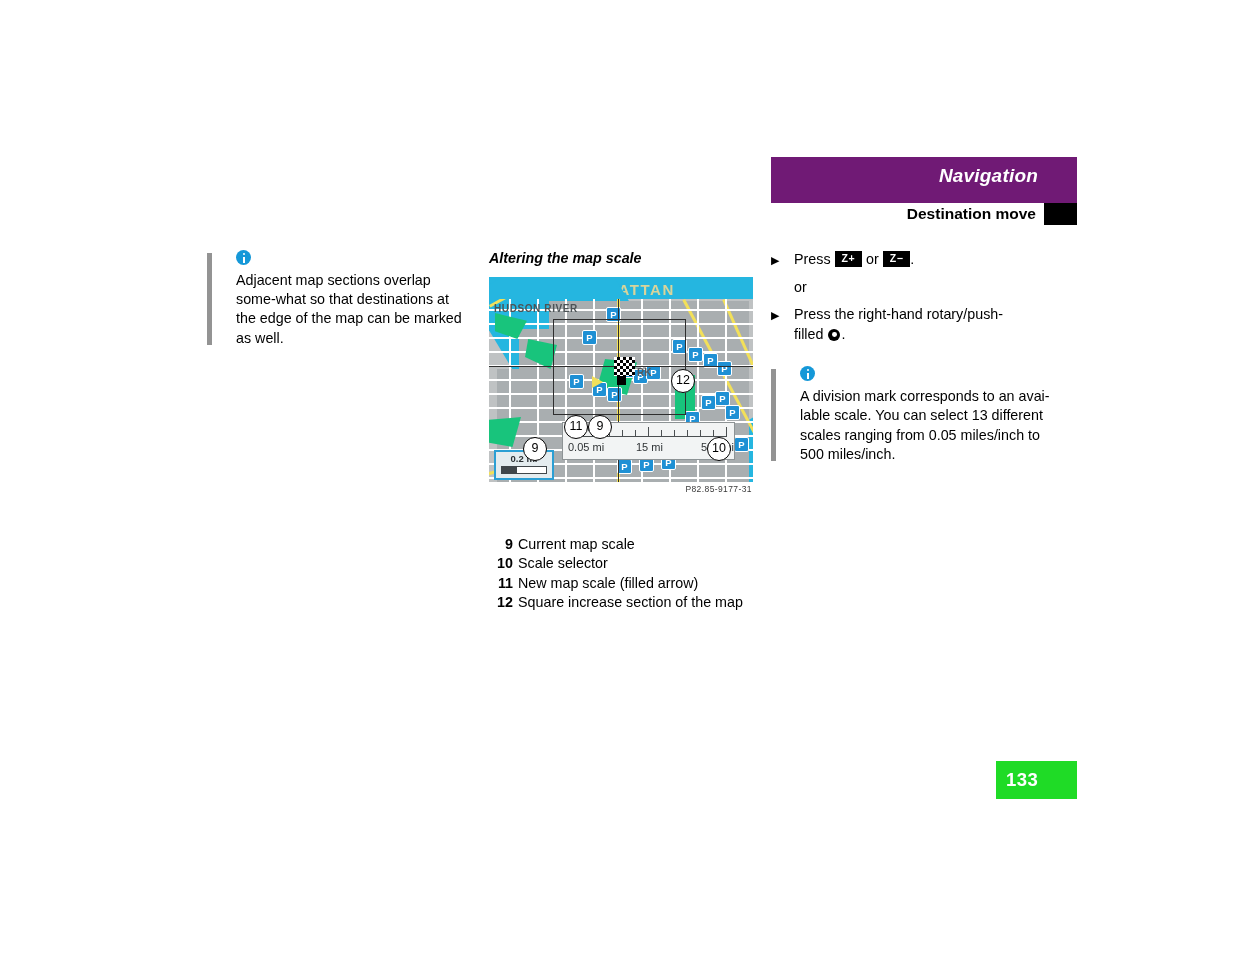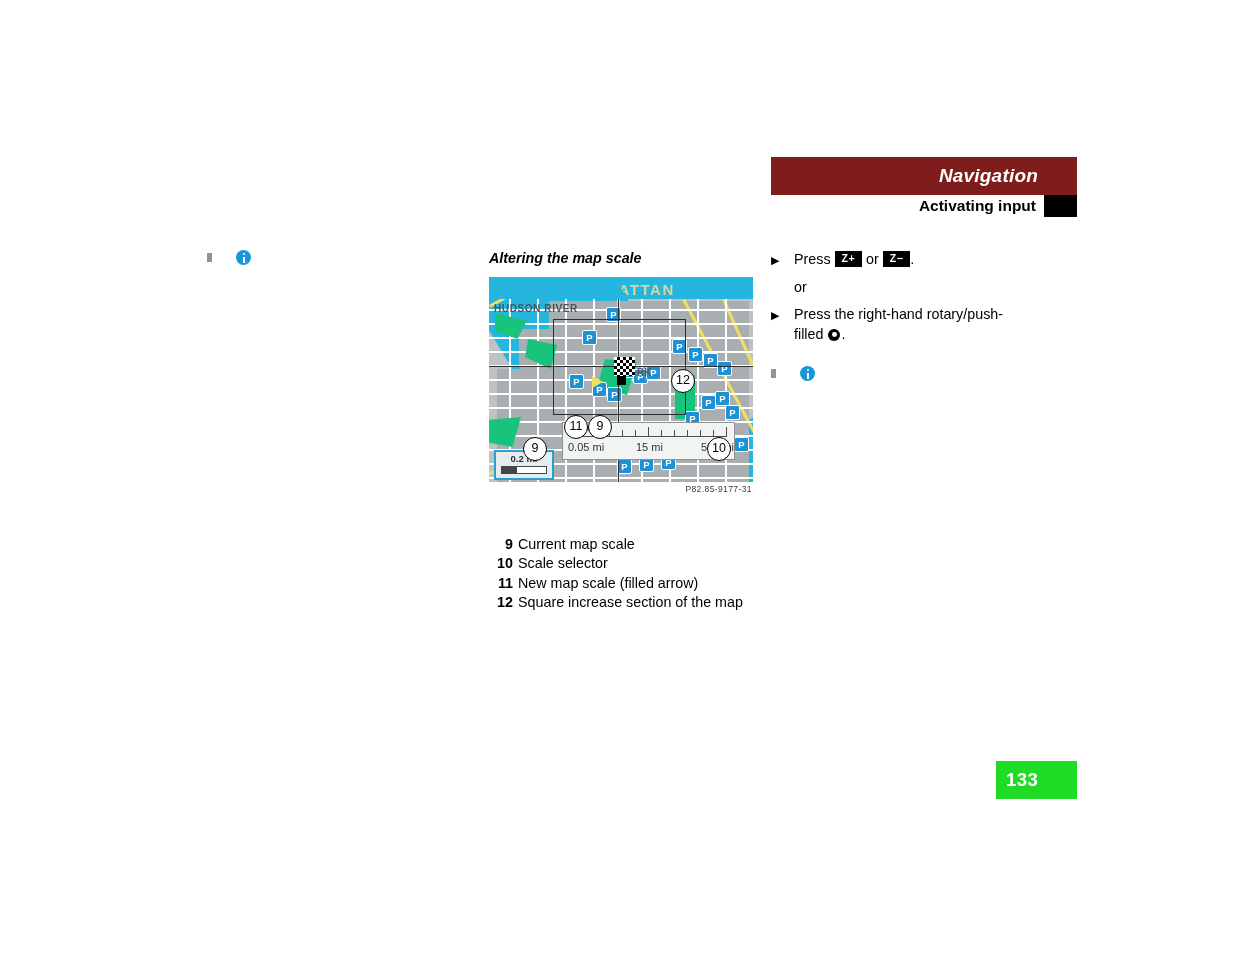--- a/index.html
+++ b/index.html
@@ -17,22 +17,22 @@
   }
 
   
   .header-block {
     position: absolute;
     left: 771px;
     top: 157px;
     width: 306px;
   }
   .header-bar {
-    background: #7f1d1d;
-    height: 38px;
+    background: #701a75;
+    height: 46px;
     position: relative;
   }
   .header-title {
     position: absolute;
     right: 39px;
     top: 8px;
     font-size: 19px;
     font-weight: bold;
     font-style: italic;
     color: #ffffff;
@@ -520,29 +520,30 @@
   }
 </style>
 </head>
 <body>
 
 <div class="header-block">
   <div class="header-bar">
     <div class="header-title">Navigation</div>
   </div>
   <div class="header-sub-row">
-    <div class="header-subtitle">Activating input</div>
+    <div class="header-subtitle">Destination move</div>
     <div class="header-tab"></div>
   </div>
 </div>
 
 <div class="col-left">
   <div class="note">
     <div class="note-rule"></div>
     <span class="info-icon"></span>
+    <p>Adjacent map sections overlap some-what so that destinations at the edge of the map can be marked as well.</p>
   </div>
 </div>
 
 <div class="col-mid">
   <div class="section-heading">Altering the map scale</div>
 
   <div class="figure">
     <div class="map">
 
       <div class="map-sky"></div>
@@ -697,18 +698,19 @@
   <div class="or-line">or</div>
 
   <div class="step">
     <span class="step-marker">▶</span>
     <span class="step-body"><span>Press the right-hand rotary/push-</span><br><span>filled </span><span class="push-glyph"></span><span>.</span></span>
   </div>
 
   <div class="note r-note">
     <div class="note-rule"></div>
     <span class="info-icon"></span>
+    <p>A division mark corresponds to an avai-lable scale. You can select 13 different scales ranging from 0.05 miles/inch to 500 miles/inch.</p>
   </div>
 </div>
 
 <div class="page-num">
   <span>133</span>
 </div>
 
 </body></html>

